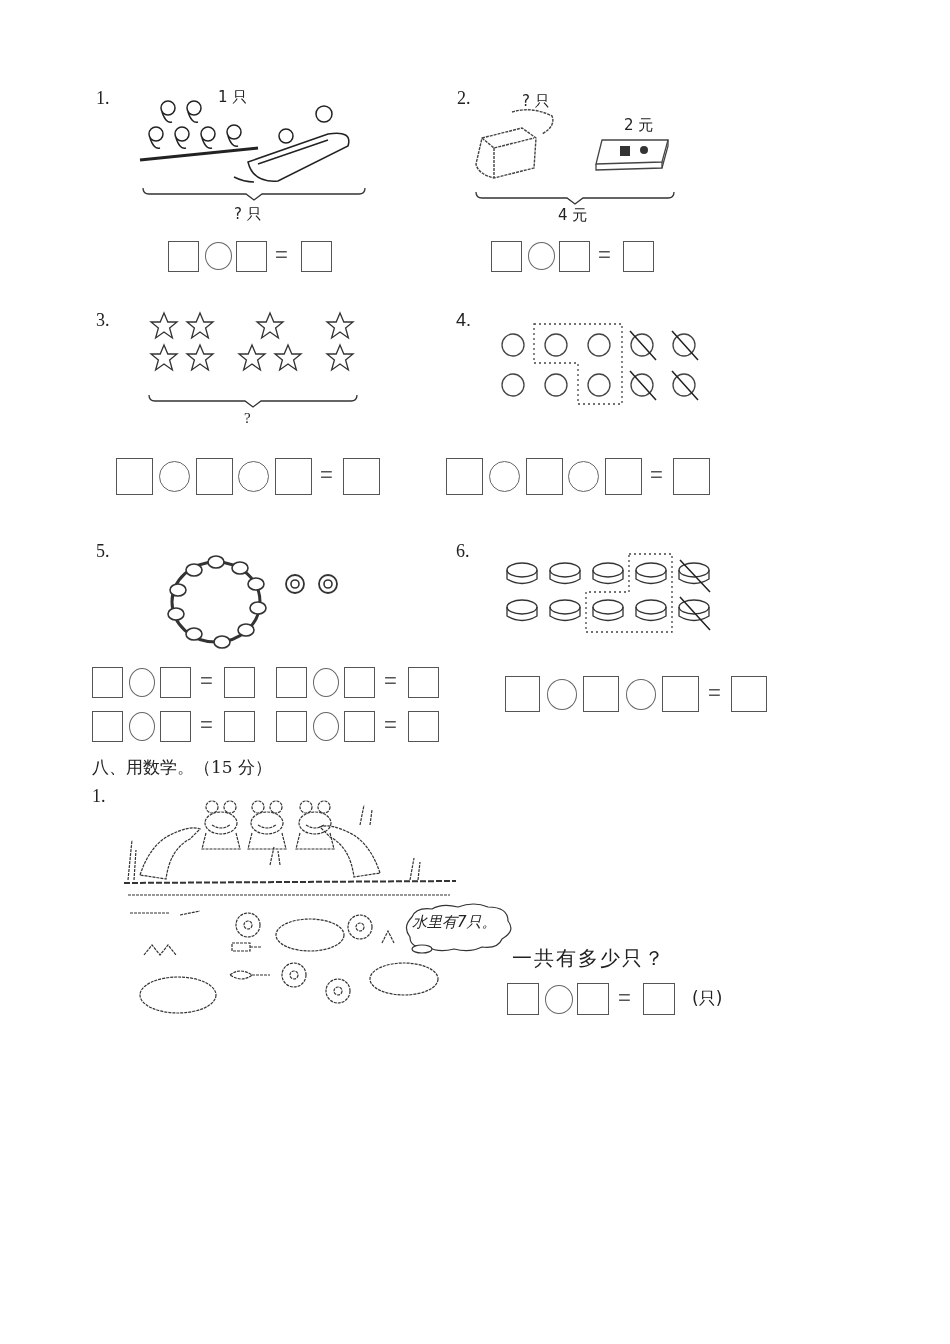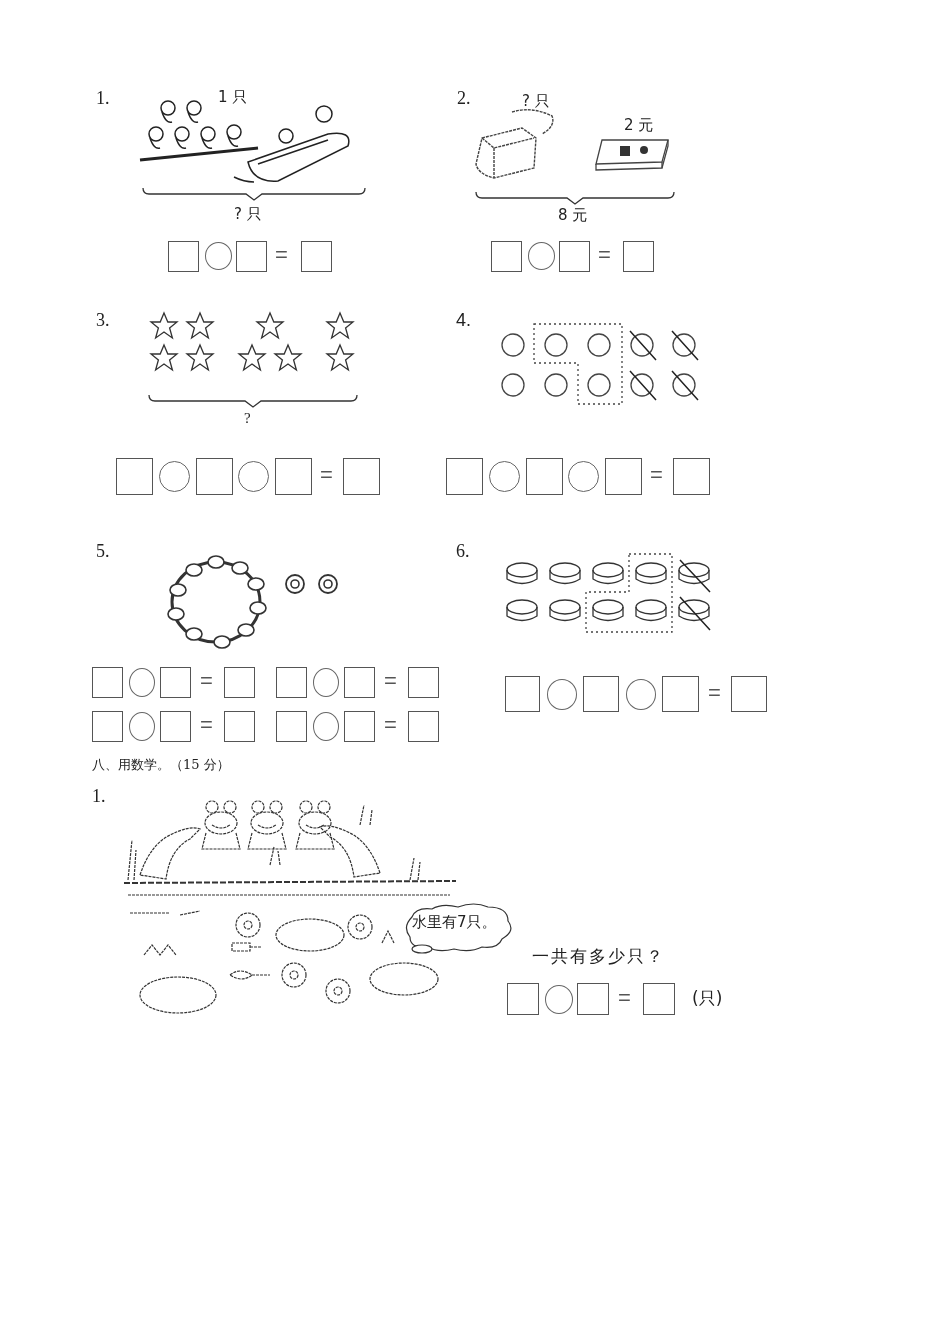--- a/index.html
+++ b/index.html
@@ -67,21 +67,21 @@
     <path d="M10 4 L76 4 L70 26 L4 28z"></path>
       <path d="M4 28 L4 34 L70 32 L70 26"></path>
       <path d="M70 32 L76 10 L76 4"></path>
   </g>
   <rect x="28" y="10" width="10" height="10" fill="#333"></rect>
     <circle cx="52" cy="14" r="4" fill="#333"></circle>
 </svg>
 <svg style="left:475px;top:190px;" width="200" height="14" viewBox="0 0 200 14">
   <path d="M1 2 q0 6 6 6 L92 8 L100 14 L108 8 L193 8 q6 0 6 -6" fill="none" stroke="#333" stroke-width="1.3"></path>
 </svg>
-<div class="abs lbl cn" style="left:558px;top:206px;font-size:15px;">8 元</div>
+<div class="abs lbl cn" style="left:558px;top:206px;font-size:15px;">4 元</div>
 <div>
   <div class="box" style="left:491px;top:241px;width:31px;height:31px;"></div>
   <div class="circ" style="left:528px;top:242px;width:27px;height:28px;"></div>
   <div class="box" style="left:559px;top:241px;width:31px;height:31px;"></div>
   <div class="eq" style="left:598px;top:242px;">=</div>
   <div class="box" style="left:623px;top:241px;width:31px;height:31px;"></div>
 </div>
 
 <div class="abs qnum" style="left:96px;top:310px;">3.</div>
 <svg style="left:148px;top:310px;" width="212" height="64" viewBox="0 0 212 64">
@@ -211,21 +211,21 @@
 <div>
   <div class="box" style="left:505px;top:676px;width:35px;height:36px;"></div>
   <div class="circ" style="left:547px;top:679px;width:30px;height:31px;"></div>
   <div class="box" style="left:583px;top:676px;width:36px;height:36px;"></div>
   <div class="circ" style="left:626px;top:679px;width:30px;height:31px;"></div>
   <div class="box" style="left:662px;top:676px;width:37px;height:36px;"></div>
   <div class="eq" style="left:708px;top:680px;">=</div>
   <div class="box" style="left:731px;top:676px;width:36px;height:36px;"></div>
 </div>
 
-<div class="abs section-title" style="left:92px;top:756px;font-size:13px;">八、用数学。（15 分）</div>
+<div class="abs section-title" style="left:92px;top:756px;font-size:17px;">八、用数学。（15 分）</div>
 <div class="abs qnum" style="left:92px;top:786px;">1.</div>
 
 <svg style="left:120px;top:795px;" width="340" height="220" viewBox="0 0 340 220">
   <g fill="none" stroke="#333" stroke-width="1.2" stroke-dasharray="3 1">
 
     <g>
         <circle cx="92" cy="12" r="6"></circle>
         <circle cx="110" cy="12" r="6"></circle>
         <ellipse cx="101" cy="28" rx="16" ry="11"></ellipse>
         <path d="M92 30 q9 6 18 0"></path>
@@ -273,23 +273,23 @@
 
     <path d="M112 148 l18 0 l0 8 l-18 0 z M130 152 l12 0"></path>
     <path d="M110 180 q10 -8 22 0 q-10 8 -22 0 M132 180 l18 0"></path>
   </g>
 </svg>
 
 <svg style="left:396px;top:905px;" width="120" height="50" viewBox="0 0 120 50">
   <path d="M16 12 q4 -10 20 -8 q10 -6 26 -2 q16 -6 30 0 q20 0 20 14 q8 10 -6 18 q-4 10 -20 8 q-12 6 -28 2 q-16 4 -26 -2 q-18 2 -18 -10 q-8 -10 2 -20z" fill="#fff" stroke="#333" stroke-width="1.2"></path>
   <ellipse cx="26" cy="44" rx="10" ry="4" fill="#fff" stroke="#333" stroke-width="1.2"></ellipse>
 </svg>
-<div class="abs cn" style="left:412px;top:913px;font-size:15px;">水里有7只。</div>
-
-<div class="abs cn" style="left:532px;top:945px;font-size:17px;letter-spacing:2px;">一共有多少只？</div>
+<div class="abs cn" style="left:412px;top:913px;font-size:15px;font-style:italic;">水里有7只。</div>
+
+<div class="abs cn" style="left:512px;top:945px;font-size:20px;letter-spacing:2px;">一共有多少只？</div>
 
 <div>
   <div class="box" style="left:507px;top:983px;width:32px;height:32px;"></div>
   <div class="circ" style="left:545px;top:985px;width:28px;height:29px;"></div>
   <div class="box" style="left:577px;top:983px;width:32px;height:32px;"></div>
   <div class="eq" style="left:618px;top:985px;">=</div>
   <div class="box" style="left:643px;top:983px;width:32px;height:32px;"></div>
   <div class="abs cn" style="left:692px;top:987px;font-size:17px;">(只)</div>
 </div>
 

